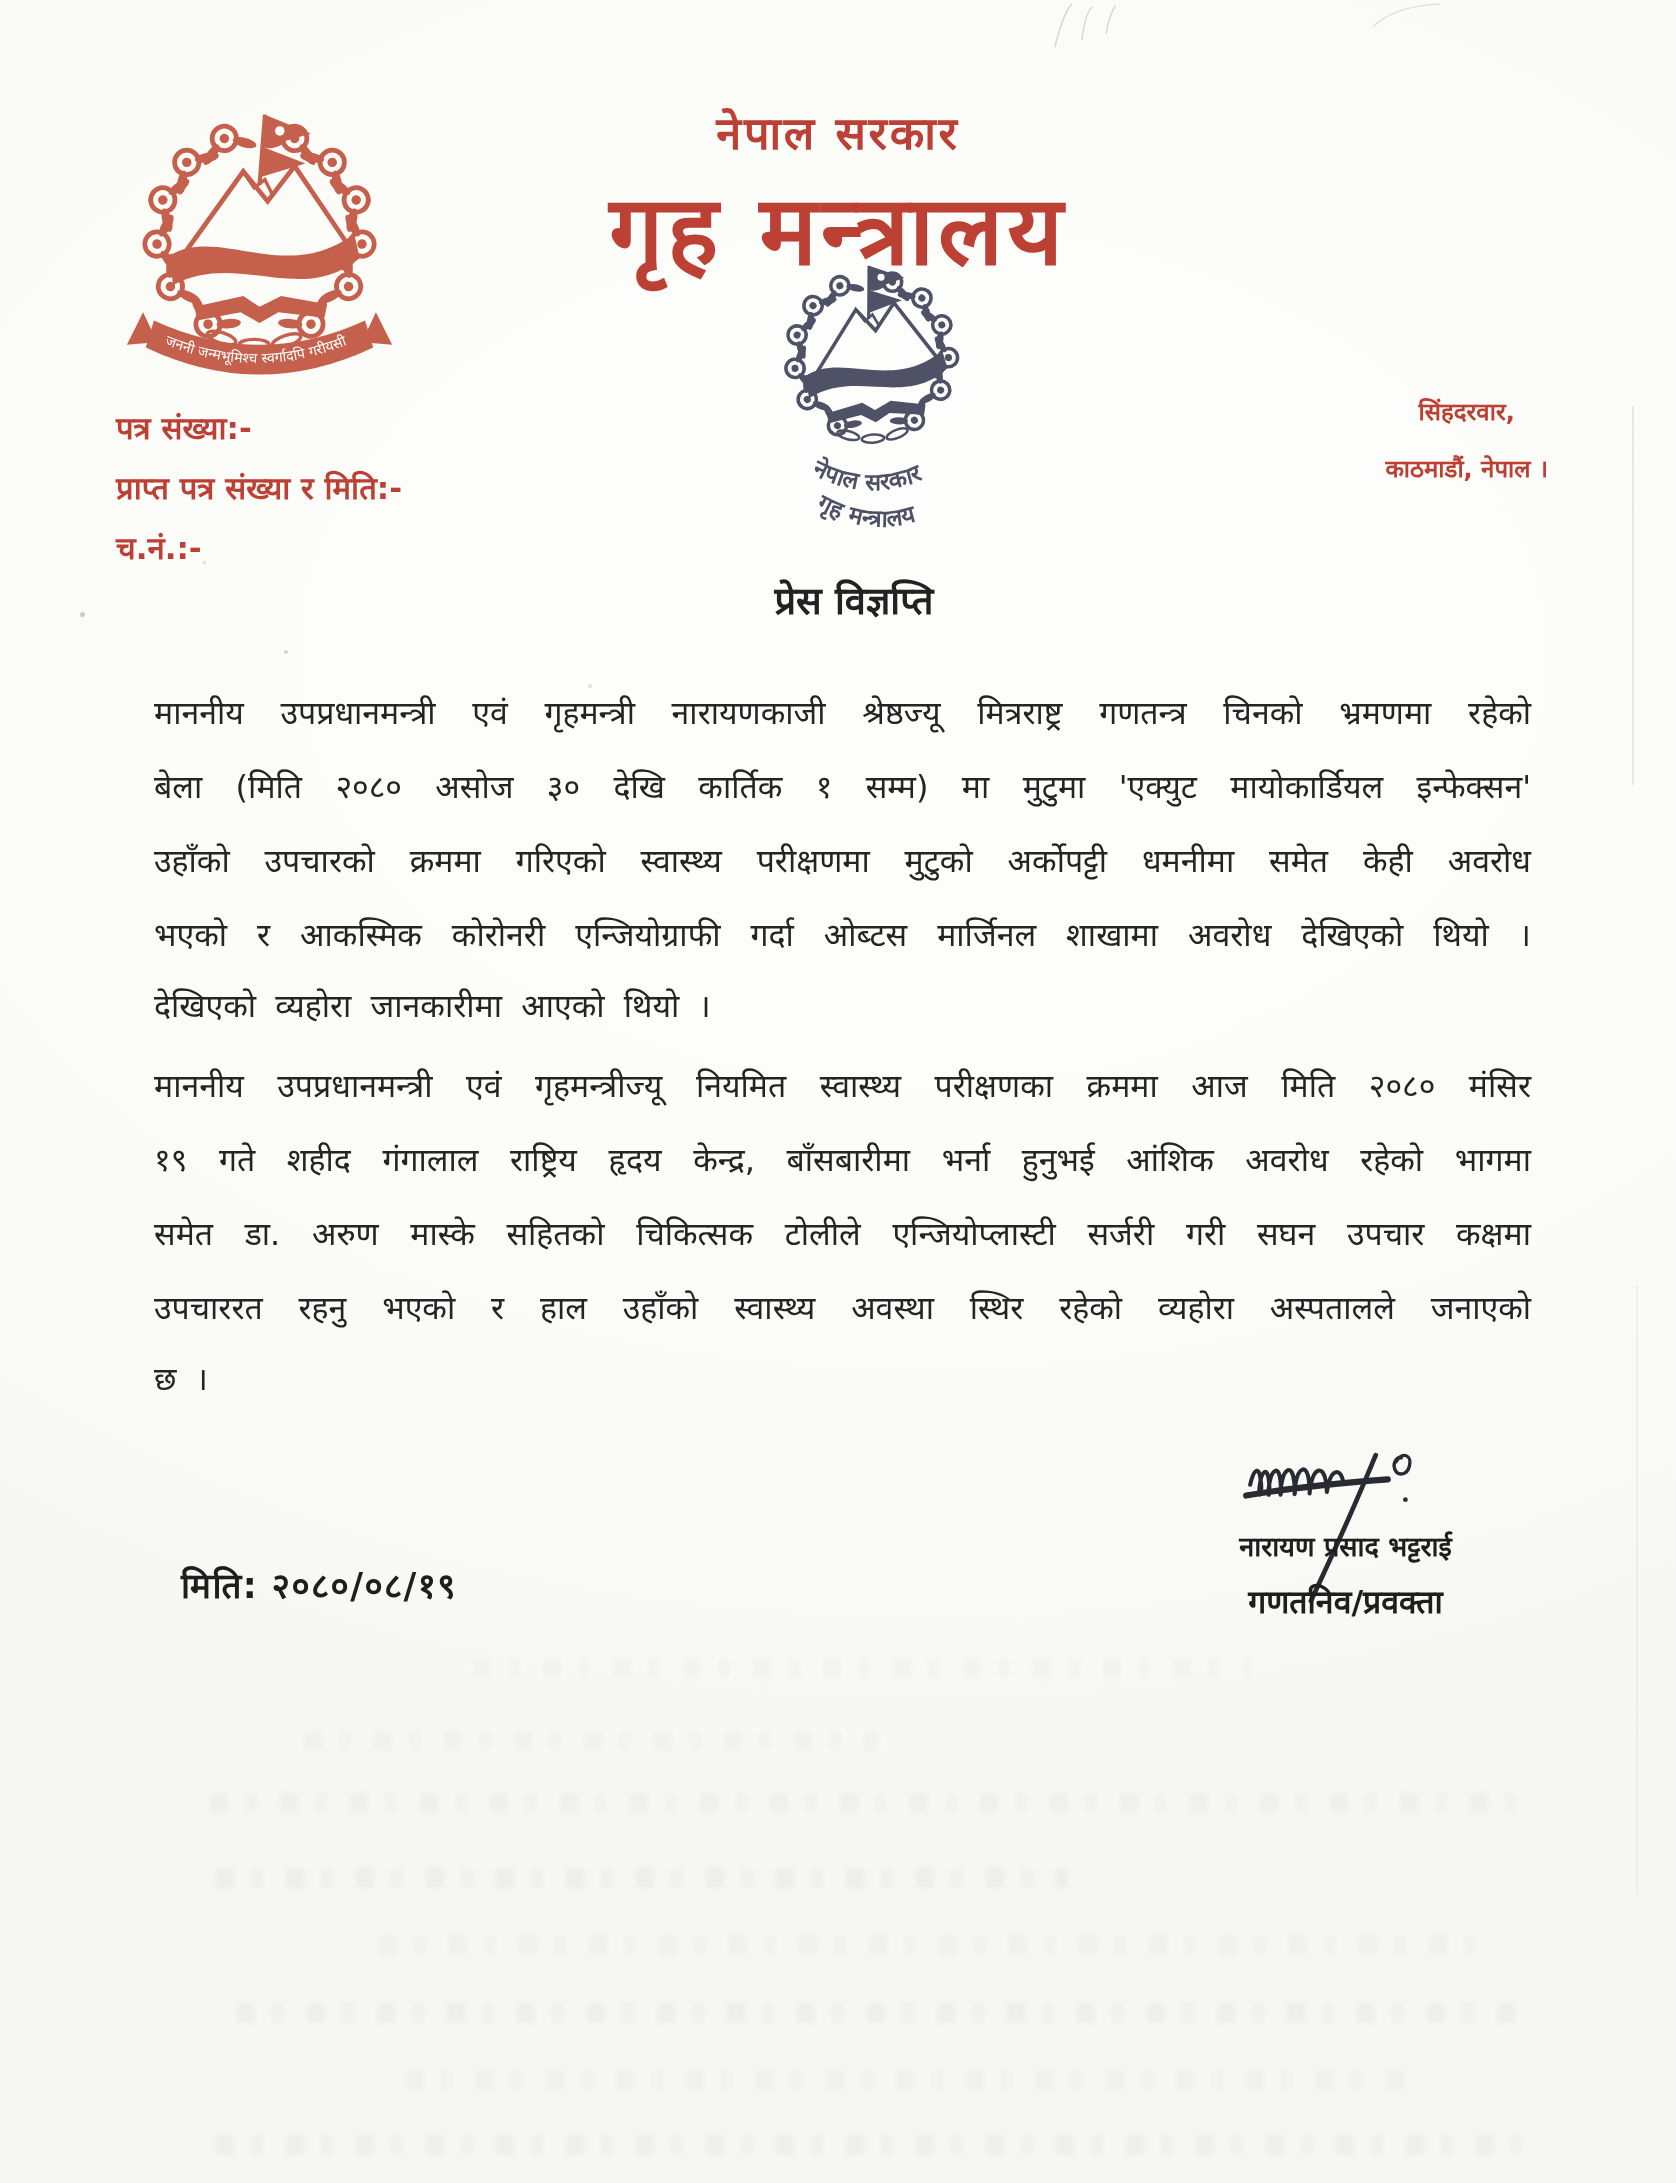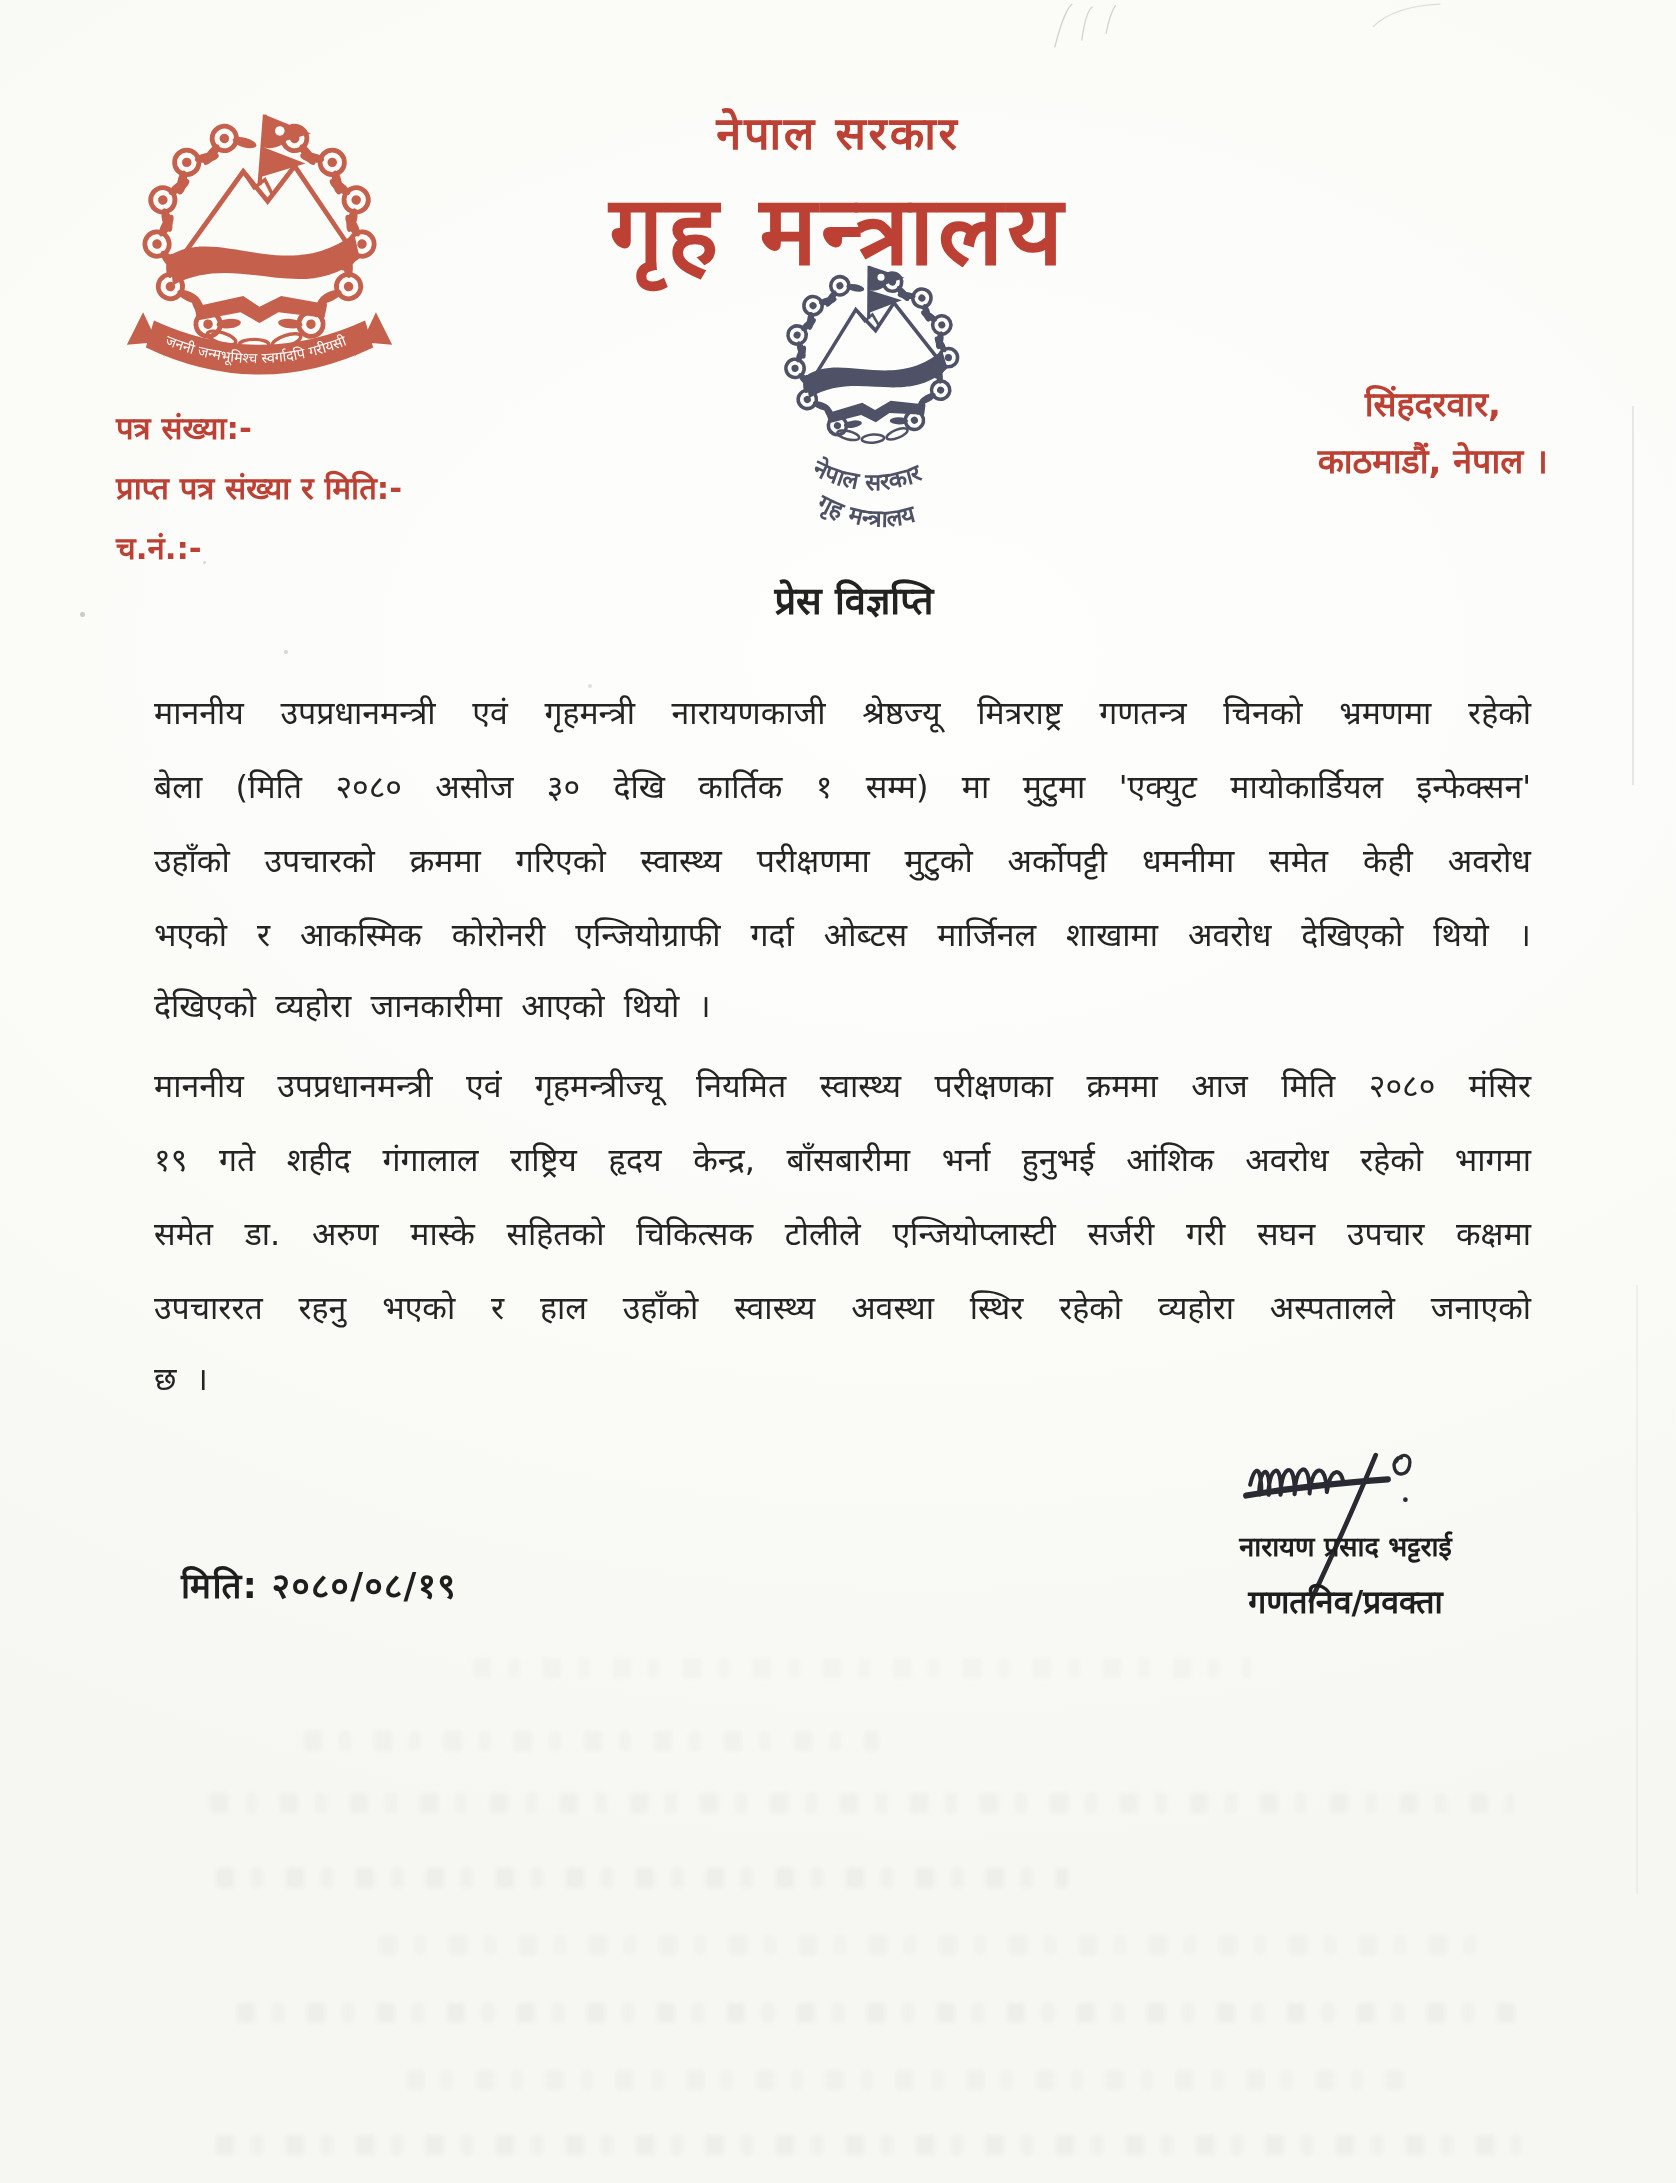--- a/index.html
+++ b/index.html
@@ -19,21 +19,21 @@
     left:0;right:0;top:101px;text-align:center;
     font-size:45px;font-weight:bold;letter-spacing:2.7px;
     color:var(--lh-red);
   }
   .ministry-name{
     left:0;right:0;top:161px;text-align:center;
     font-size:96px;font-weight:bold;letter-spacing:4px;
     color:var(--lh-red);
   }
   .meta-block{left:116px;top:398px;font-size:31px;font-weight:bold;color:var(--lh-red);line-height:60px;}
-  .addr-block{right:128px;top:376px;font-size:34px;font-weight:bold;color:var(--lh-red);text-align:center;line-height:57px;}
+  .addr-block{right:128px;top:384px;font-size:24px;font-weight:bold;color:var(--lh-red);text-align:center;line-height:57px;}
   .doc-title{left:0;right:0;top:573px;text-align:center;font-size:38px;font-weight:600;color:#222;padding-left:32px;}
 
   .para{left:154px;width:1377px;font-size:32px;line-height:74px;color:var(--body-ink);}
   .para .jl{text-align:justify;text-align-last:justify;}
   .para .ll{text-align:left;font-family:Liberation Mono, monospace;}
   .p1{top:676px;}
   .p2{top:1049px;}
 
   .sig-name{left:1190px;top:1527px;width:311px;text-align:center;font-size:27px;font-weight:600;color:#1e1e1e;}
   .sig-role{left:1190px;top:1579px;width:311px;text-align:center;font-size:32px;font-weight:600;color:#1e1e1e;}

